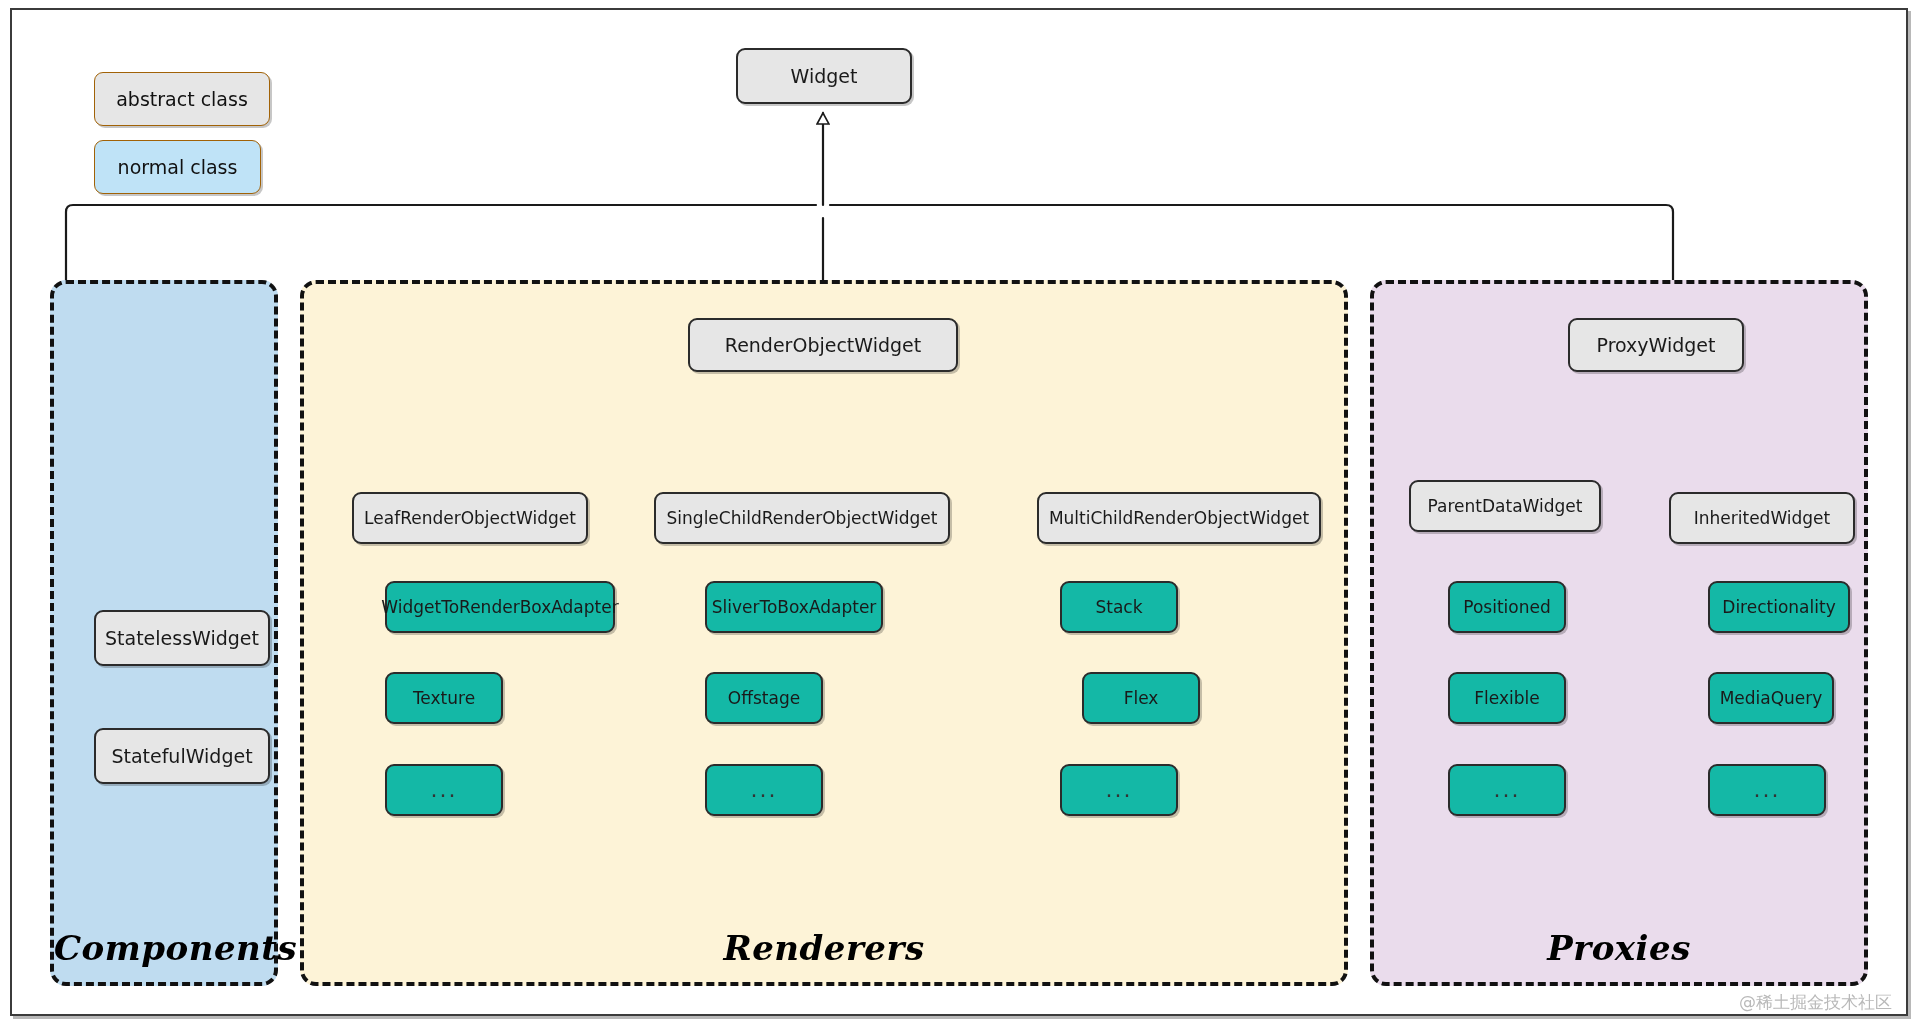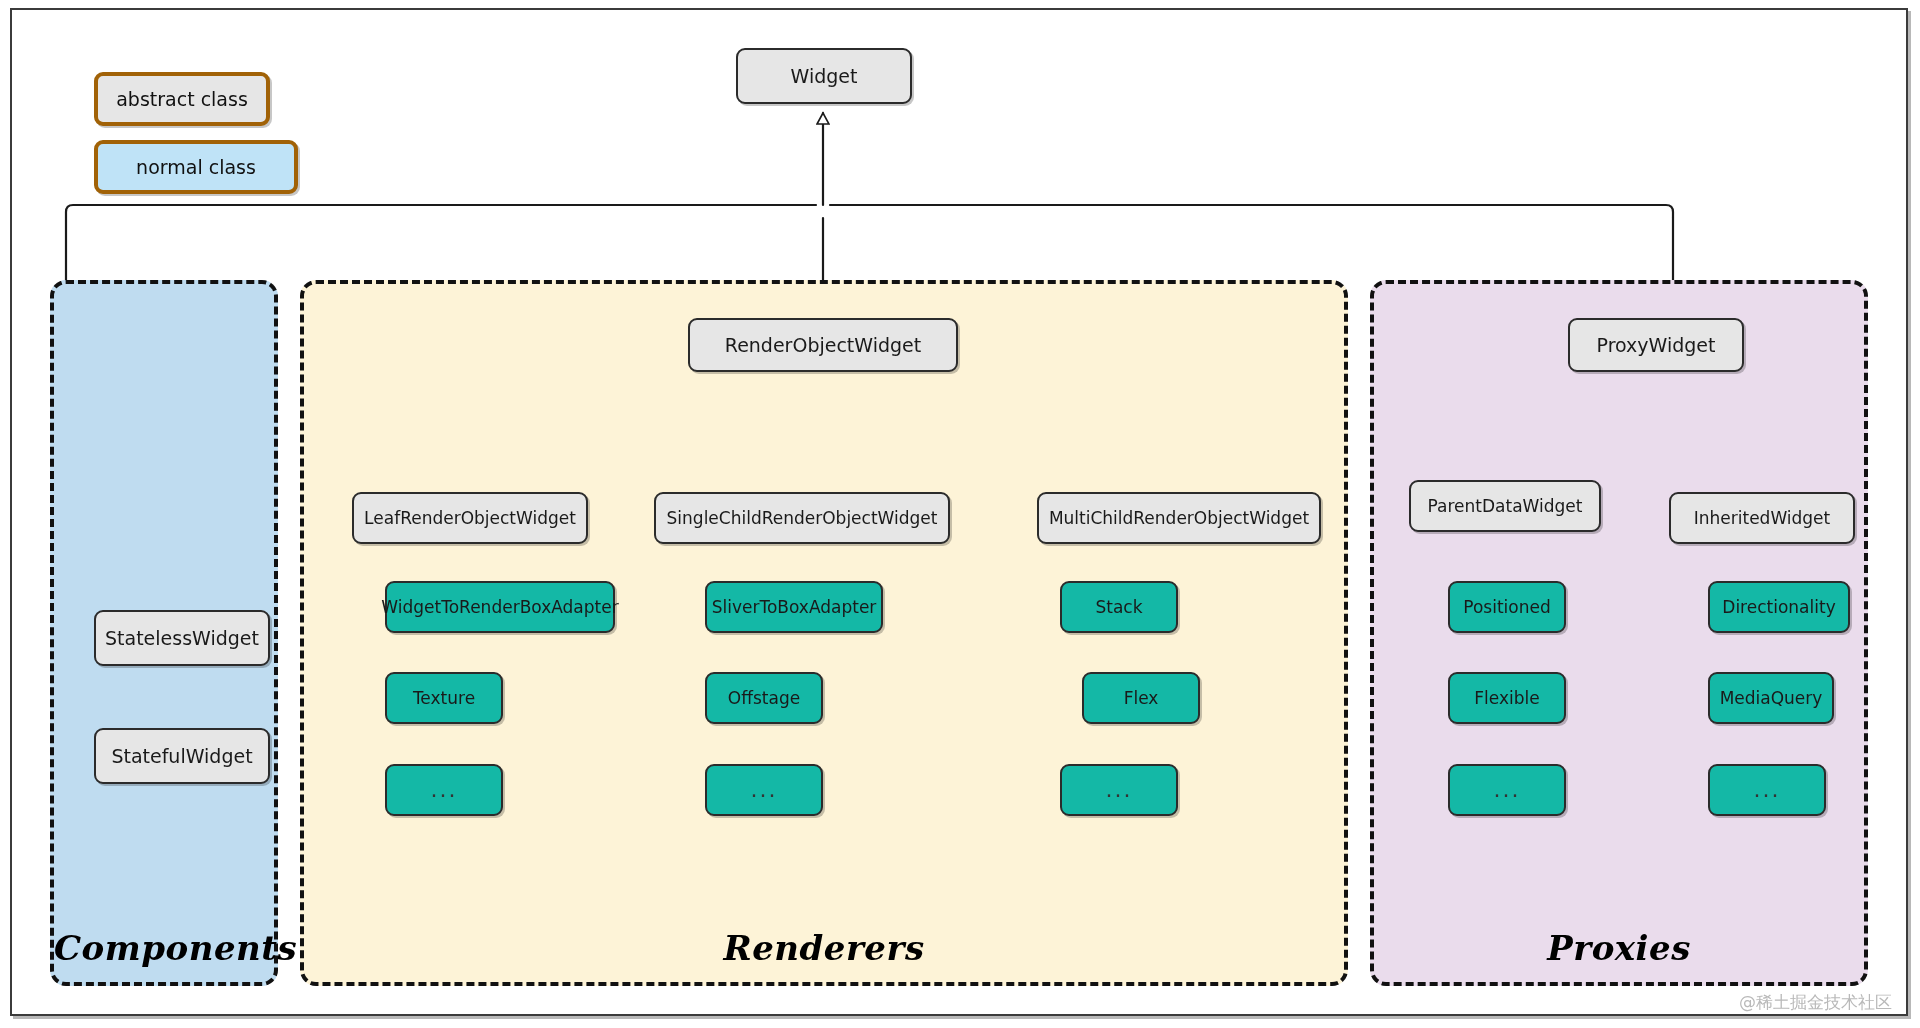--- a/index.html
+++ b/index.html
@@ -74,21 +74,21 @@
   }
   .node.abstract { background: #e6e6e6; }
   .node.normal   { background: #14b8a6; }
   .node.small    { font-size: 17px; }
   .node.ellipsis { font-size: 22px; letter-spacing: 2px; color: #333; }
 
   
   .legend-box {
     position: absolute;
     box-sizing: border-box;
-    border: 4px solid #a16207;
+    border: 1px solid #a16207;
     border-radius: 9px;
     display: flex;
     align-items: center;
     justify-content: center;
     font-size: 19px;
     color: #111;
     box-shadow: 2px 2px 0 rgba(0,0,0,0.22);
   }
 
   
@@ -162,21 +162,21 @@
       <path d="M1652,519 L1669,519" marker-end="url(#uml)"></path>
       <path d="M1652,519 Q1643,519 1643,528 L1643,598 Q1643,607 1652,607 L1708,607"></path>
       <path d="M1643,607 L1643,690 Q1643,698 1651,698 L1708,698"></path>
       <path d="M1643,698 L1643,782 Q1643,790 1651,790 L1708,790"></path>
     </g>
   </svg>
 
   <div class="legend-box" style="left:94px; top:72px; width:176px; height:54px; background:#e6e6e6;">
     <span>abstract class</span>
   </div>
-  <div class="legend-box" style="left:94px; top:140px; width:204px; height:54px; background:#bfe3f7;">
+  <div class="legend-box" style="left:94px; top:140px; width:167px; height:54px; background:#bfe3f7;">
     <span>normal class</span>
   </div>
 
   <div class="node abstract" style="left:736px; top:48px; width:176px; height:56px;">
     <span>Widget</span>
   </div>
 
   <div class="panel" style="left:50px; top:280px; width:228px; height:706px; background:#bfdcf0;">
     <div class="panel-title">Components</div>
   </div>

